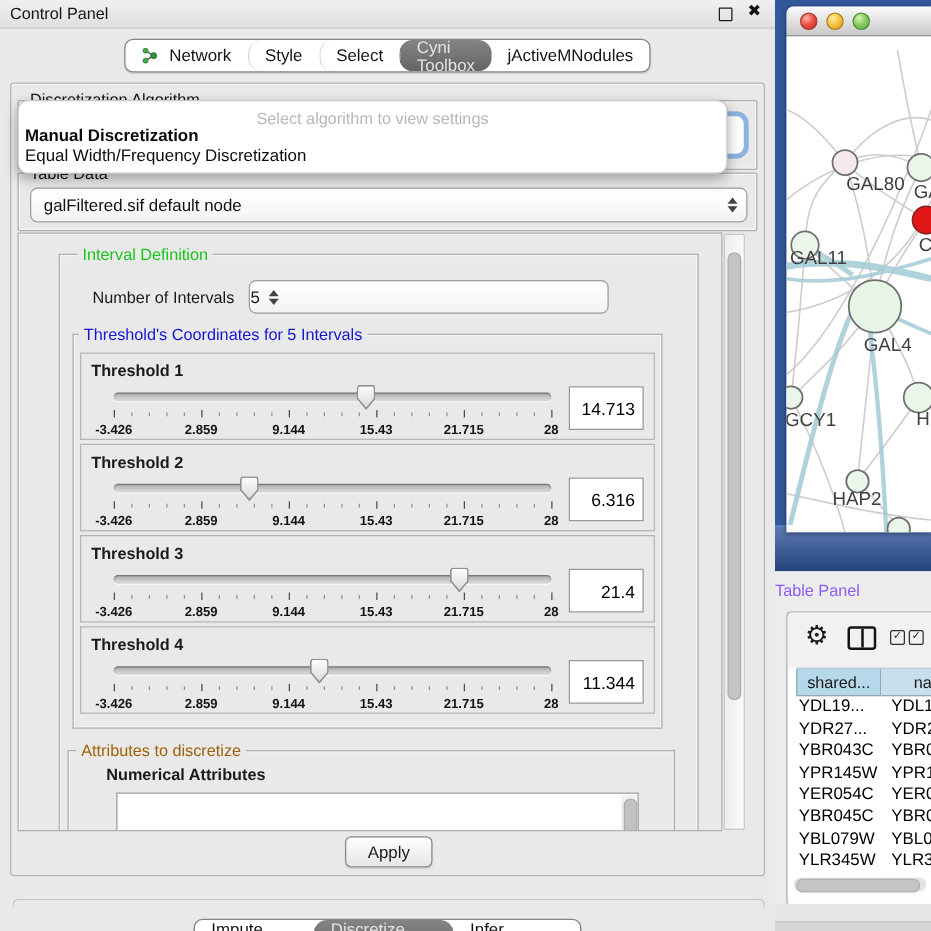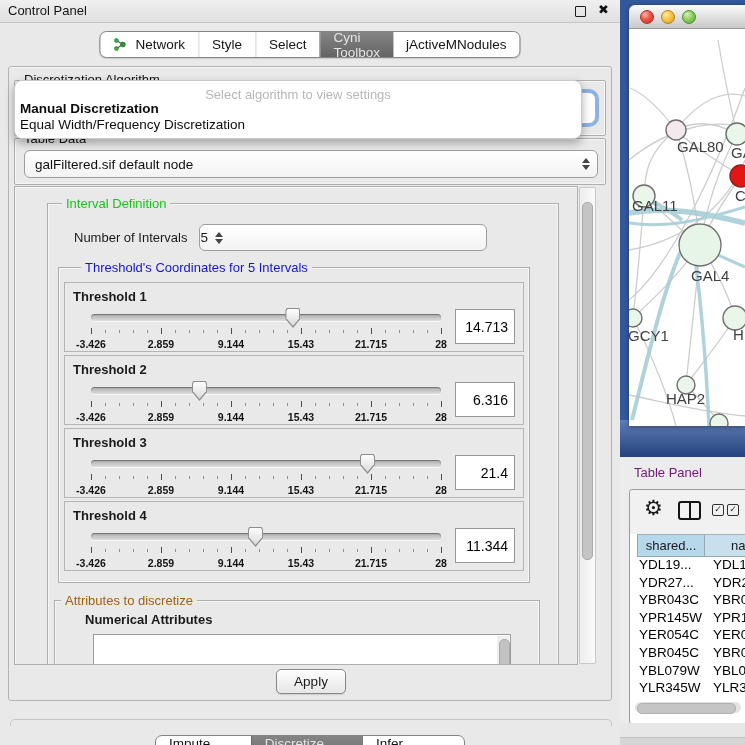--- a/index.html
+++ b/index.html
@@ -11,21 +11,21 @@
   .cp{position:absolute;left:0;top:0;width:620px;height:541px;background:#e9e9e9;border-right:1px solid #d2d2d2;}
   .cp-titlebar{position:absolute;left:0;top:0;width:620px;height:22px;background:linear-gradient(#f0f0f0,#e0e0e0);border-bottom:1px solid #c6c6c6;}
   .cp-title{position:absolute;left:8px;top:3px;font-size:13px;color:#141414;}
   .win-float{position:absolute;right:34px;top:6px;width:9px;height:9px;border:1.5px solid #1c1c1c;border-radius:1px;}
   .win-close{position:absolute;right:11px;top:2px;font-size:13px;font-weight:bold;color:#111;font-family:"DejaVu Sans",sans-serif;}
 
   
   .tabbar{position:absolute;left:310px;top:31px;transform:translateX(-50%);height:25px;display:flex;
           background:#fff;border:1px solid #858585;border-radius:7px;overflow:hidden;align-items:stretch;
           box-shadow:0 1px 1px rgba(0,0,0,.12);}
-  .tab{display:flex;align-items:center;gap:9px;padding:0 13px;font-size:13.5px;color:#141414;border-left:1px solid #d4d4d4;cursor:default;}
+  .tab{display:flex;align-items:center;gap:9px;padding:0 13px;font-size:13.5px;color:#141414;border-left:1px solid #d4d4d4;cursor:default;border-radius:11px;}
   .tab:first-child{border-left:none;}
   .tab.sel{background:linear-gradient(#848484,#646464);color:#e4e4e4;border-left:1px solid #6a6a6a;}
   .tab.sel + .tab{border-left:none;}
   .btabbar{position:absolute;left:310px;top:735px;transform:translateX(-50%);height:24px;display:flex;
            background:#fff;border:1px solid #858585;border-radius:7px;overflow:hidden;align-items:flex-start;z-index:5;
            box-shadow:0 1px 1px rgba(0,0,0,.12);}
   .bottom-line{position:absolute;left:10px;top:719px;width:600px;height:6px;border:1px solid #c6c6c6;border-bottom:none;border-radius:5px 5px 0 0;}
 
   
   .outer-box{position:absolute;left:8px;top:66px;width:602px;height:633px;border:1px solid #b3b3b3;border-radius:3px;
@@ -69,21 +69,21 @@
   .interval-group{position:relative;margin:16px 18px 0 32px;padding:12px 0 10px;border:1px solid #aeaeae;
                   box-shadow:inset 1px 1px 0 #f5f5f5,inset -1px -1px 0 #f5f5f5;}
   .interval-label{top:-8px;left:14px;color:#19c519;}
   .noi-row{display:flex;align-items:center;margin:8px 0 16px 26px;}
   .noi-label{font-weight:normal;font-size:13px;margin-right:12px;}
   .combo-noi{position:relative;width:286px;height:25px;background:linear-gradient(#fff,#f3f3f3);border:1px solid #9e9e9e;
              border-radius:6px;display:flex;align-items:center;font-size:13.5px;}
 
   .thr-group{position:relative;margin:2px 28px 0 10px;padding:14px 5px 8px;border:1px solid #aeaeae;
              box-shadow:inset 1px 1px 0 #f5f5f5,inset -1px -1px 0 #f5f5f5;}
-  .thr-group-label{top:-8px;left:22px;color:#1515cf;}
+  .thr-group-label{top:-8px;left:4px;color:#1515cf;}
 
   .thr-panel{position:relative;border:1px solid #b5b5b5;background:#e9e9e9;margin-bottom:3px;padding:6px 8px 3px 8px;height:59px;}
   .thr-title{font-weight:bold;font-size:13px;}
   .thr-row{display:flex;align-items:flex-start;margin-top:3px;}
   .slider{position:relative;flex:1;height:46px;margin:0 14px 0 18px;text-align:right;}
   .track{position:absolute;left:0;right:0;top:7px;height:7px;border-radius:4px;
          background:linear-gradient(#ababab,#dedede);box-shadow:inset 0 1px 1px rgba(0,0,0,.35),0 1px 0 #f8f8f8;}
   .thumb-o{position:absolute;top:1px;width:15px;height:20px;background:#8e8e8e;
            clip-path:polygon(8% 0,92% 0,100% 12%,100% 55%,50% 100%,0 55%,0 12%);}
   .thumb-i{position:absolute;left:1px;top:1px;right:1px;bottom:2px;background:linear-gradient(#fefefe,#d9d9d9);
@@ -116,21 +116,21 @@
   .mac-win{position:absolute;left:9px;top:5px;width:116px;height:421px;border-radius:6px 0 0 0;overflow:hidden;box-shadow:0 1px 4px rgba(0,0,0,.4);}
   .mac-titlebar{height:23px;background:linear-gradient(#fbfbfb,#c9c9c9);border-bottom:1px solid #979797;
                 display:flex;align-items:center;padding-left:11px;gap:7px;}
   .light{width:12px;height:12px;border-radius:50%;}
   .light.red{background:radial-gradient(circle at 35% 30%,#ffb5ab,#ee5346 45%,#c52b20);border:1px solid #a5352b;}
   .light.yellow{background:radial-gradient(circle at 35% 30%,#ffeaaa,#f6c645 45%,#d9991c);border:1px solid #b28219;}
   .light.green{background:radial-gradient(circle at 35% 30%,#d5f1b8,#8cd05e 45%,#55a637);border:1px solid #4f8c37;}
   .net-canvas{position:relative;height:397px;background:#fff;}
 
   .tp-header{position:absolute;left:0;top:457px;width:125px;height:32px;background:#ececec;}
-  .tp-title{position:absolute;left:14px;top:8px;font-size:13px;color:#701a75;}
+  .tp-title{position:absolute;left:0;top:8px;font-size:13px;color:#8b5cf6;}
   .tbl-win{position:absolute;left:9px;top:489px;width:116px;height:234px;background:#fff;border:1px solid #9c9c9c;
            border-right:none;border-radius:4px 0 0 4px;overflow:hidden;}
   .tbl-toolbar{position:relative;height:44px;background:#f1f1f1;}
   .gear{position:absolute;left:14px;top:8px;font-size:21px;line-height:1;color:#1b1b1b;font-family:"DejaVu Sans",sans-serif;}
   .split-ico{position:absolute;left:48px;top:11px;width:19px;height:15px;border:2px solid #141414;border-radius:3px;}
   .split-ico::after{content:'';position:absolute;left:48%;top:0;bottom:0;width:2px;background:#141414;}
   .cbs{position:absolute;left:82px;top:14px;display:flex;gap:3px;}
   .cb{width:10px;height:10px;border:1.6px solid #2e2e2e;border-radius:2px;font-size:9px;line-height:9px;text-align:center;
       font-weight:bold;color:#2e2e2e;font-family:"DejaVu Sans",sans-serif;}
   .tbl-head{display:flex;margin-left:7px;height:22px;border-top:1px solid #9fb0ba;}

